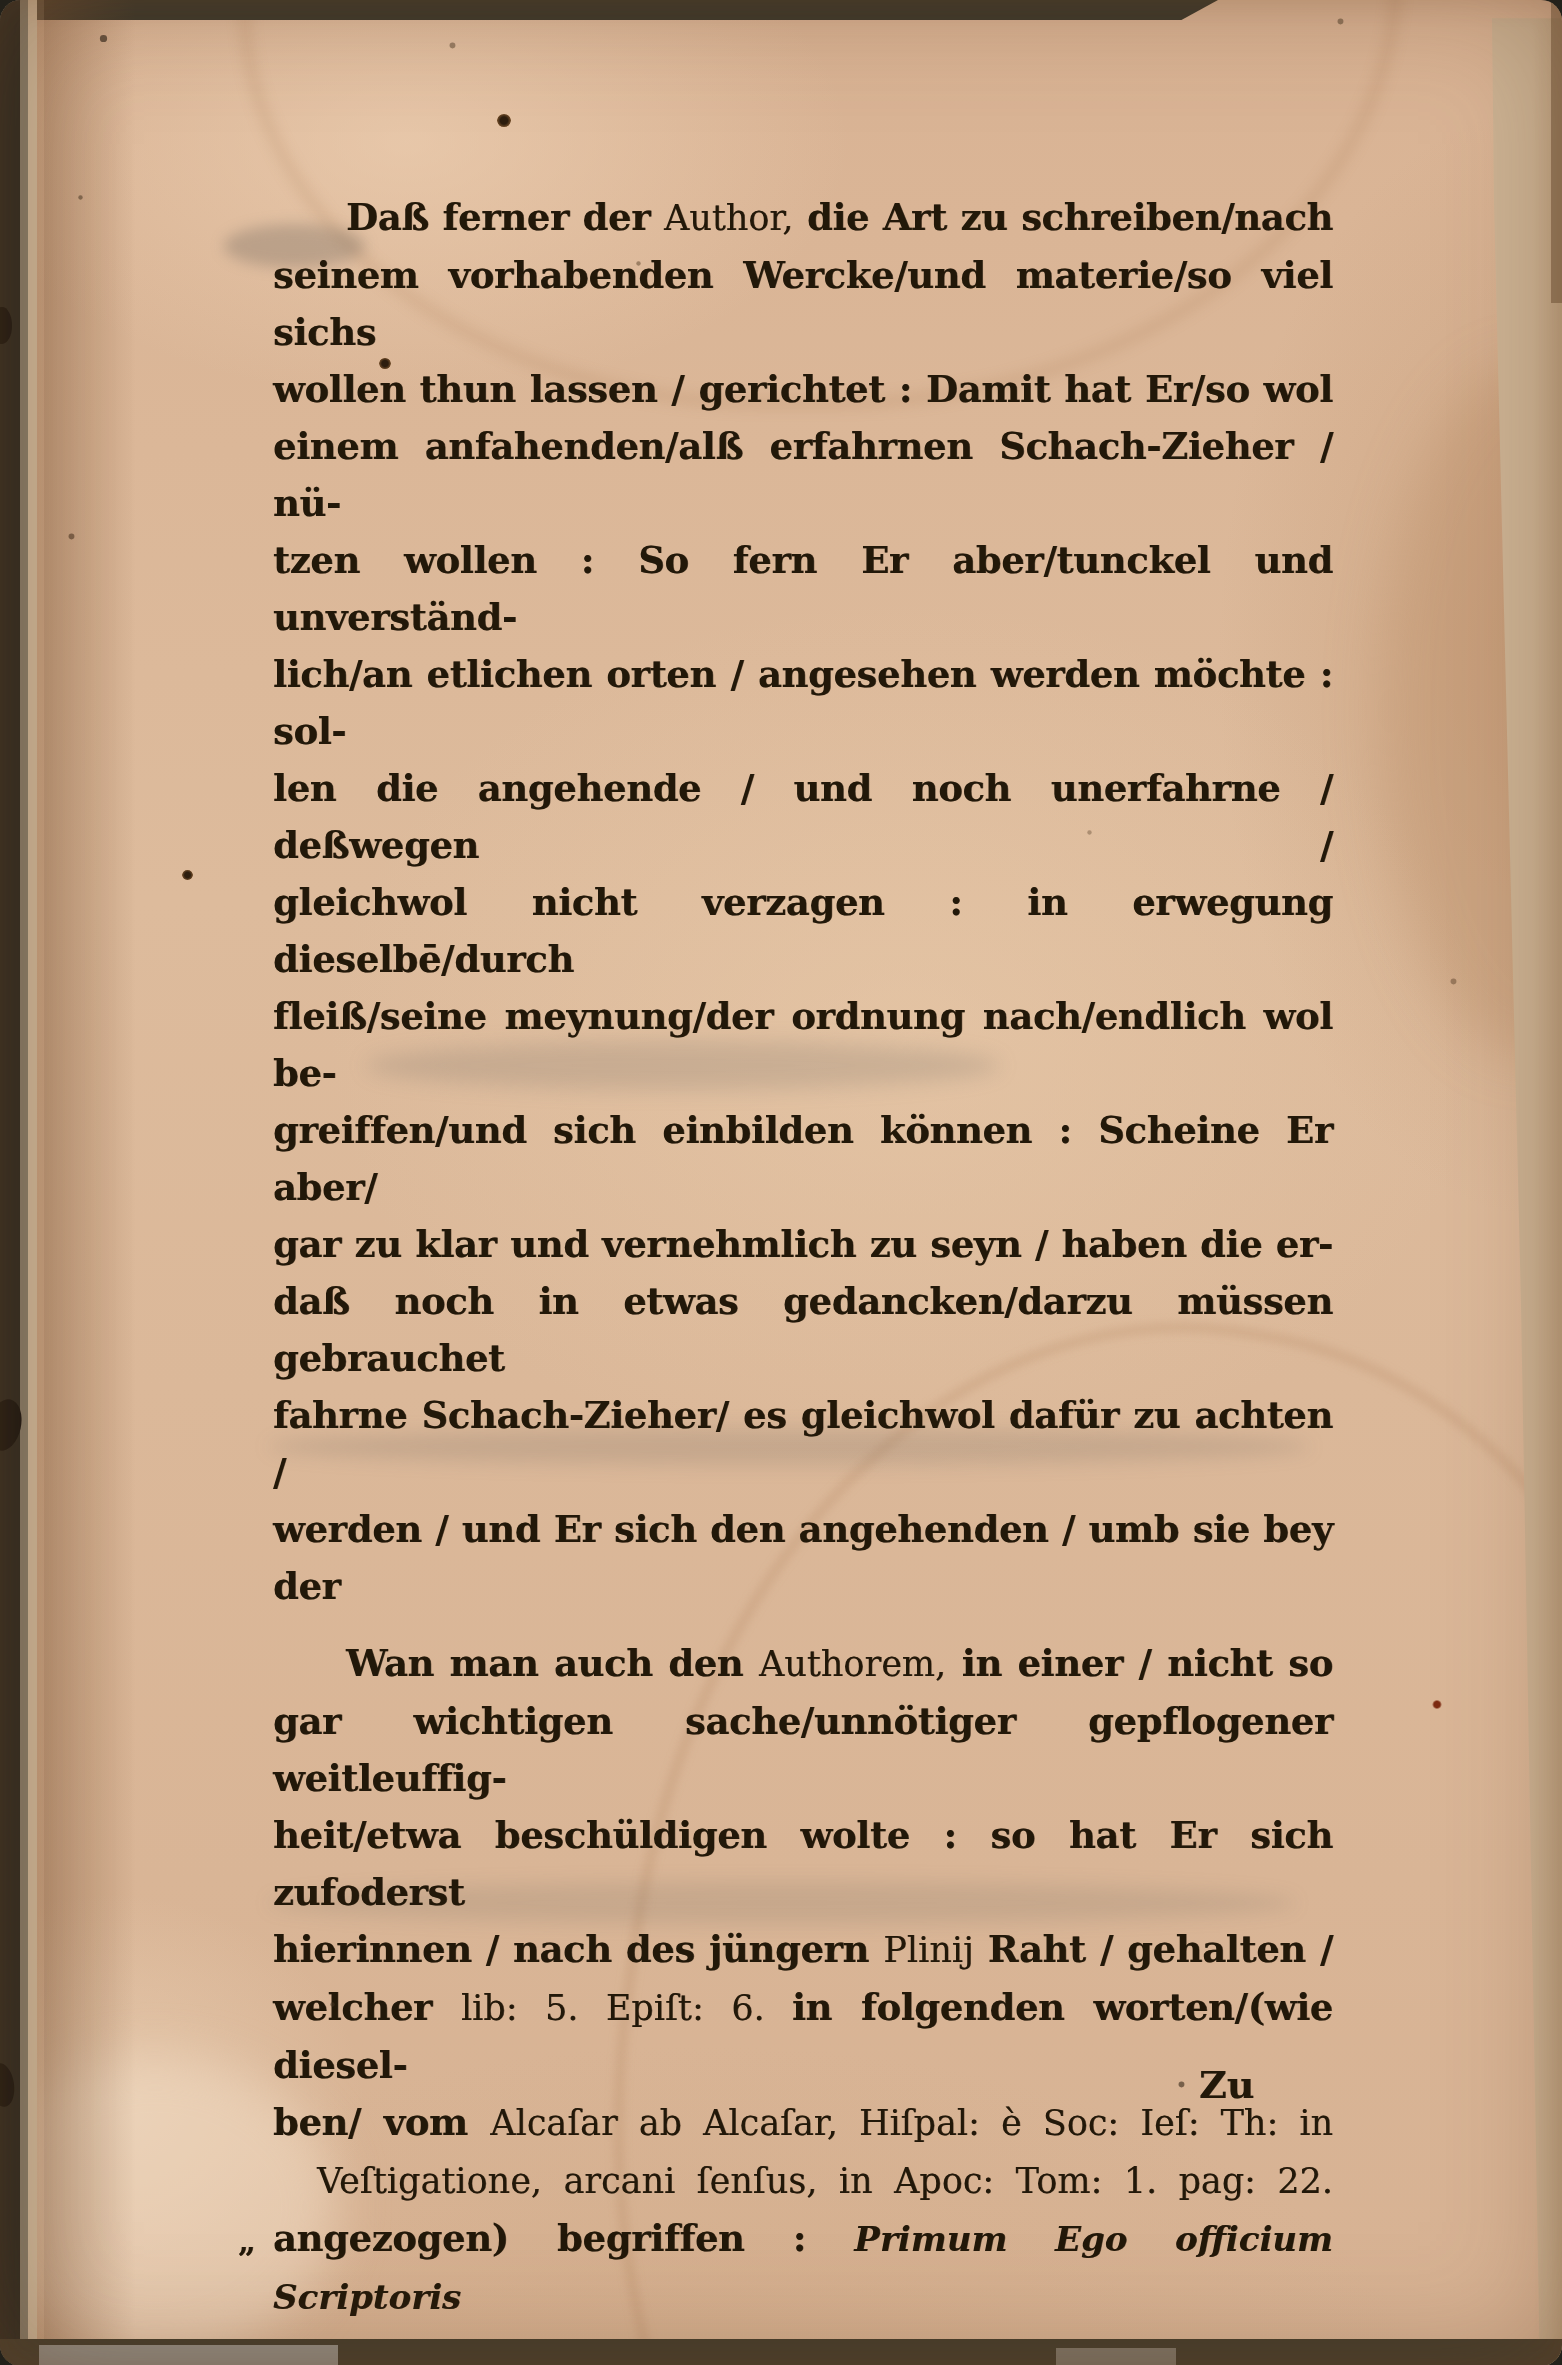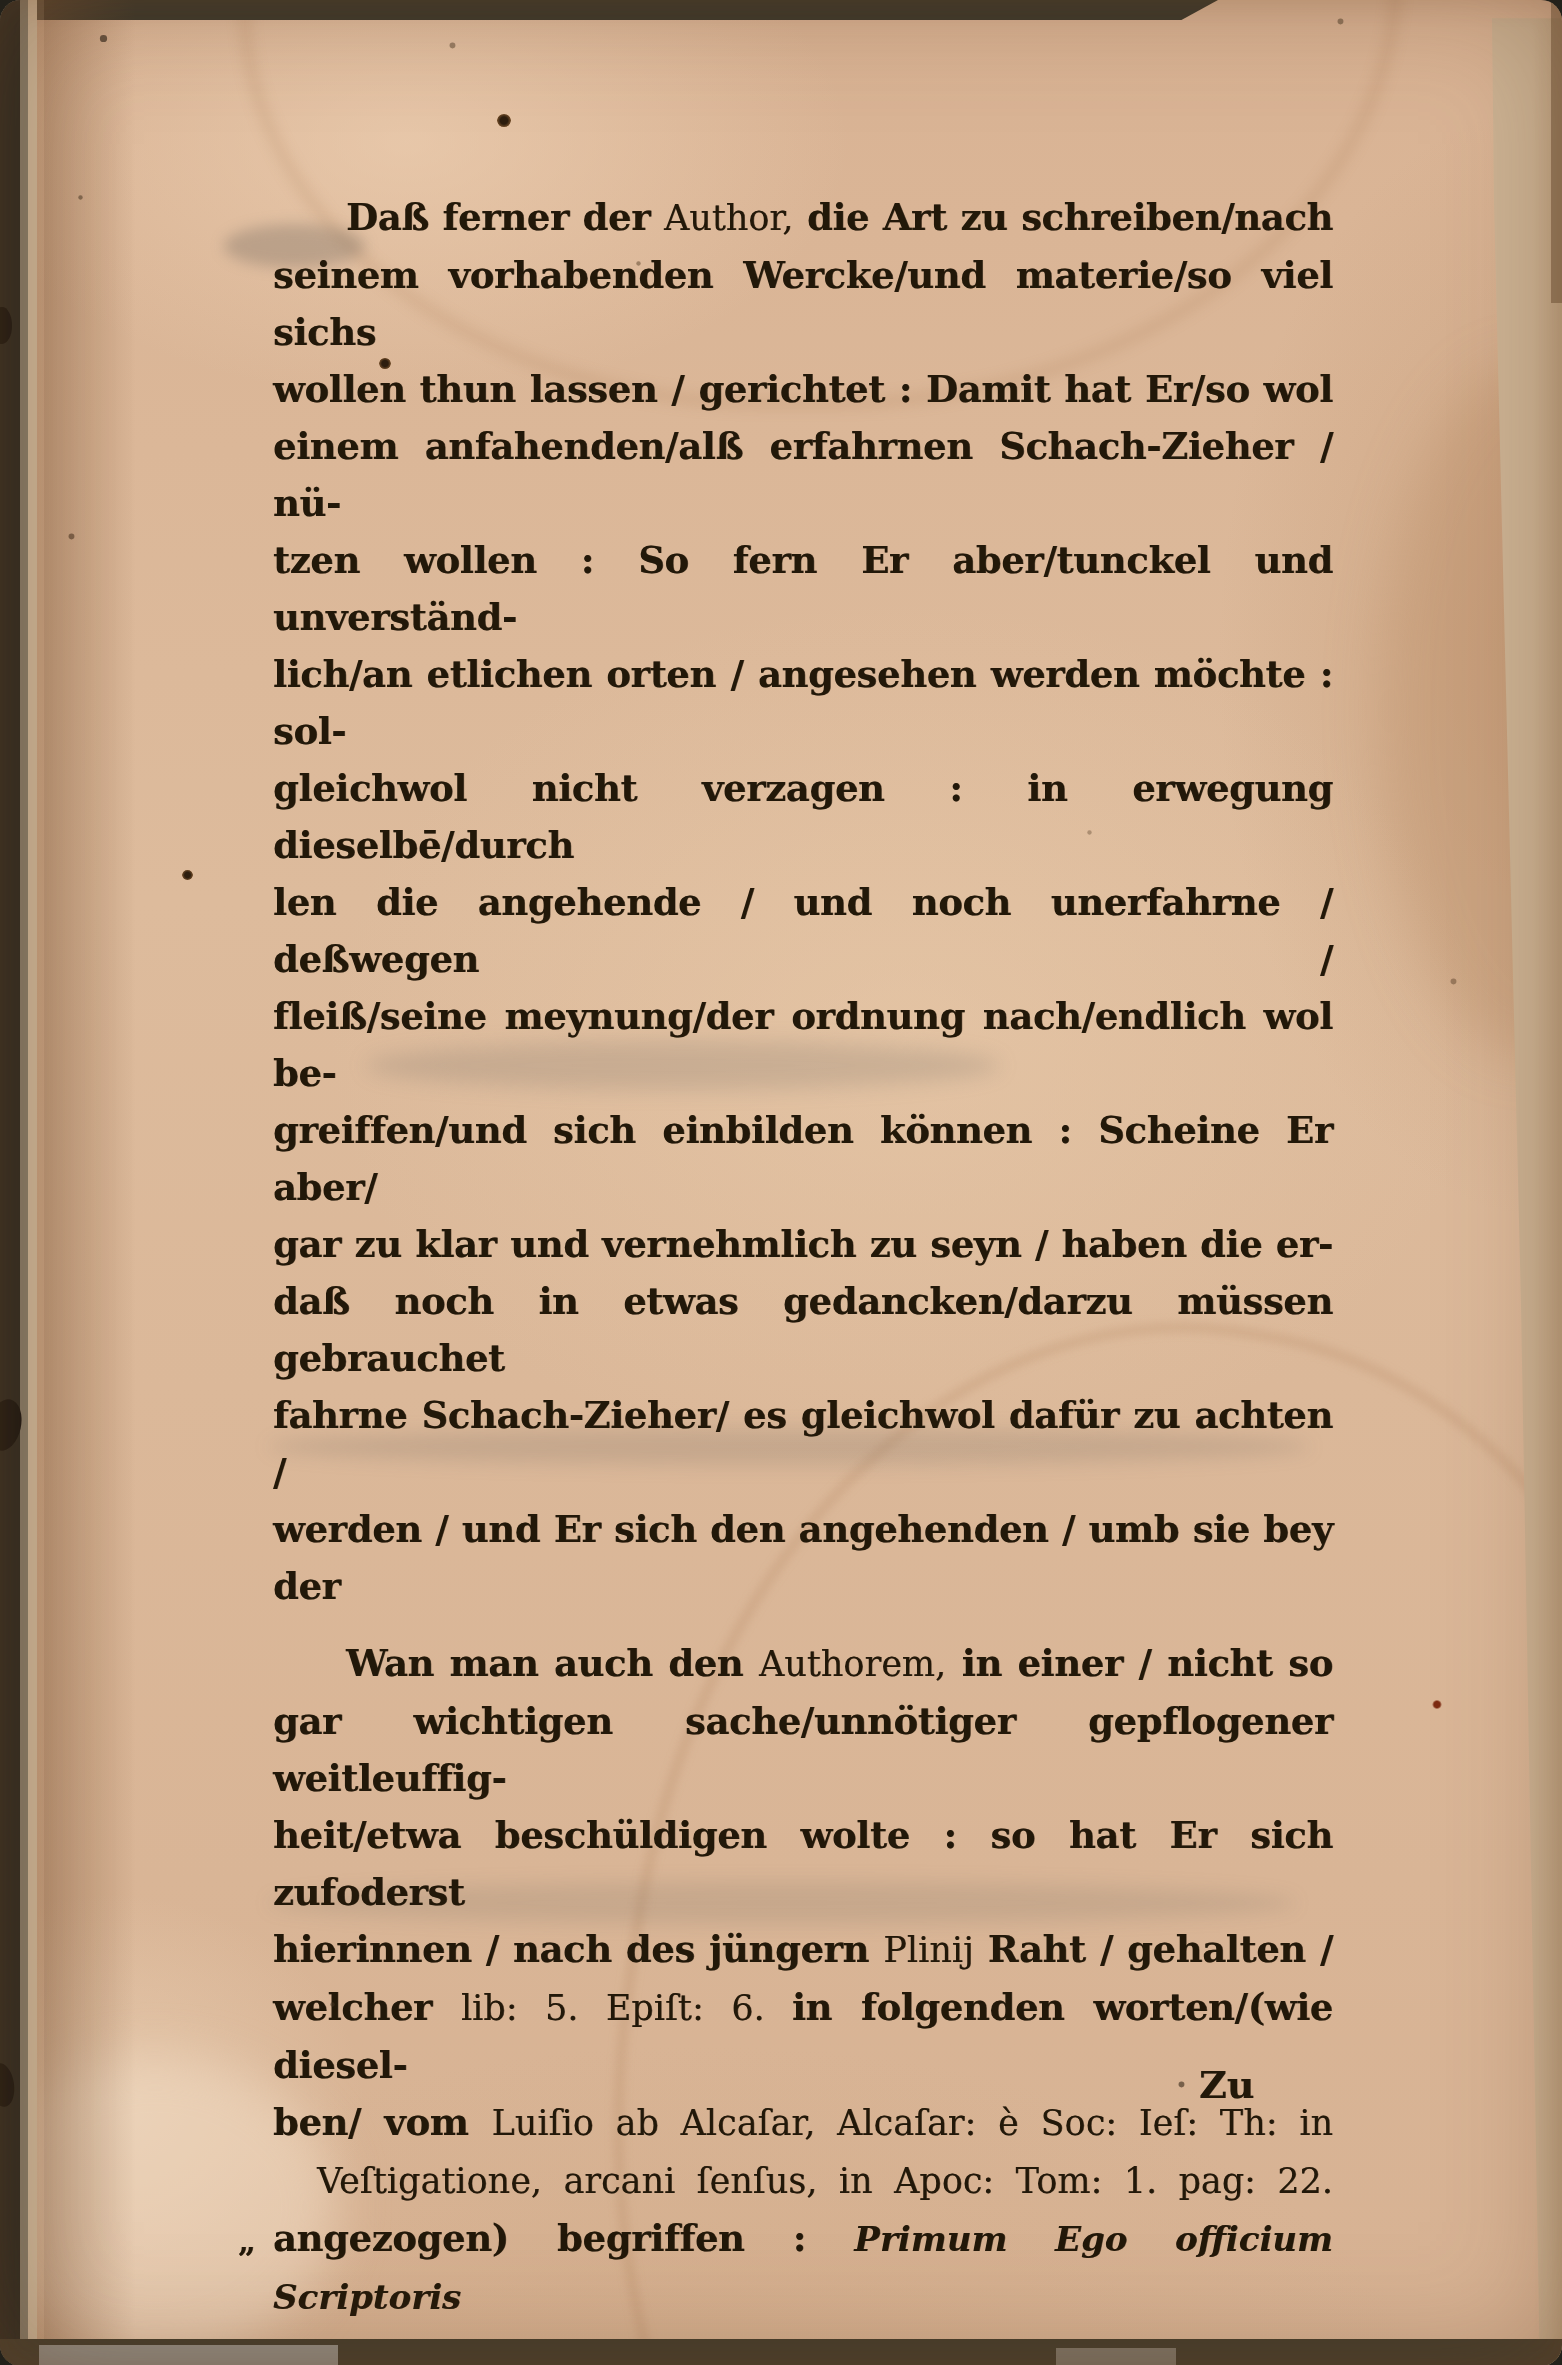--- a/index.html
+++ b/index.html
@@ -97,36 +97,36 @@
   <div class="ghost g4"></div>
 
   <div class="text-block" style="color: rgb(34, 24, 9);">
       <div>
         <div class="line first"><span class="fr">Daß ferner der </span><span class="ro">Author,</span><span class="fr"> die Art zu schreiben/nach</span></div>
         <div class="line"><span class="fr">seinem vorhabenden Wercke/und materie/so viel sichs</span></div>
         <div class="line"><span class="fr">wollen thun lassen / gerichtet : Damit hat Er/so wol</span></div>
         <div class="line"><span class="fr">einem anfahenden/alß erfahrnen Schach-Zieher / nü-</span></div>
         <div class="line"><span class="fr">tzen wollen : So fern Er aber/tunckel und unverständ-</span></div>
         <div class="line"><span class="fr">lich/an etlichen orten / angesehen werden möchte : sol-</span></div>
+        <div class="line"><span class="fr">len die angehende / und noch unerfahrne / deßwegen /</span></div>
         <div class="line"><span class="fr">gleichwol nicht verzagen : in erwegung dieselbē/durch</span></div>
-        <div class="line"><span class="fr">len die angehende / und noch unerfahrne / deßwegen /</span></div>
         <div class="line"><span class="fr">fleiß/seine meynung/der ordnung nach/endlich wol be-</span></div>
         <div class="line"><span class="fr">greiffen/und sich einbilden können : Scheine Er aber/</span></div>
         <div class="line"><span class="fr">gar zu klar und vernehmlich zu seyn / haben die er-</span></div>
         <div class="line"><span class="fr">daß noch in etwas gedancken/darzu müssen gebrauchet</span></div>
         <div class="line"><span class="fr">fahrne Schach-Zieher/ es gleichwol dafür zu achten /</span></div>
         <div class="line"><span class="fr">werden / und Er sich den angehenden / umb sie bey der</span></div>
       </div>
       <div style="margin-top: 20px;">
         <div class="line first"><span class="fr">Wan man auch den </span><span class="ro">Authorem,</span><span class="fr"> in einer / nicht so</span></div>
         <div class="line"><span class="fr">gar wichtigen sache/unnötiger gepflogener weitleuffig-</span></div>
         <div class="line"><span class="fr">heit/etwa beschüldigen wolte : so hat Er sich zufoderst</span></div>
         <div class="line"><span class="fr">hierinnen / nach des jüngern </span><span class="ro">Plinij</span><span class="fr"> Raht / gehalten /</span></div>
         <div class="line"><span class="fr">welcher </span><span class="ro">lib: 5. Epiſt: 6. </span><span class="fr">in folgenden worten/(wie diesel-</span></div>
-        <div class="line"><span class="fr">ben/ vom </span><span class="ro">Luiſio ab Alcaſar, Alcaſar: è Soc: Ieſ: Th: in</span></div>
+        <div class="line"><span class="fr">ben/ vom </span><span class="ro">Alcaſar ab Alcaſar, Hiſpal: è Soc: Ieſ: Th: in</span></div>
         <div class="line padded"><span class="ro">Veſtigatione, arcani ſenſus, in Apoc: Tom: 1. pag: 22.</span></div>
         <div class="line"><span class="qm">„</span><span class="fr">angezogen) begriffen : </span><span class="it">Primum Ego officium Scriptoris</span></div>
         <div class="line"><span class="qm">„</span><span class="it">exiſtimo, ut Titulum ſuum legat, atq́; identidem interroget</span></div>
       </div>
     </div>
 
   <div class="catchword">Zu</div>
 
   <div class="hole h1"></div>
   <div class="hole h2"></div>

